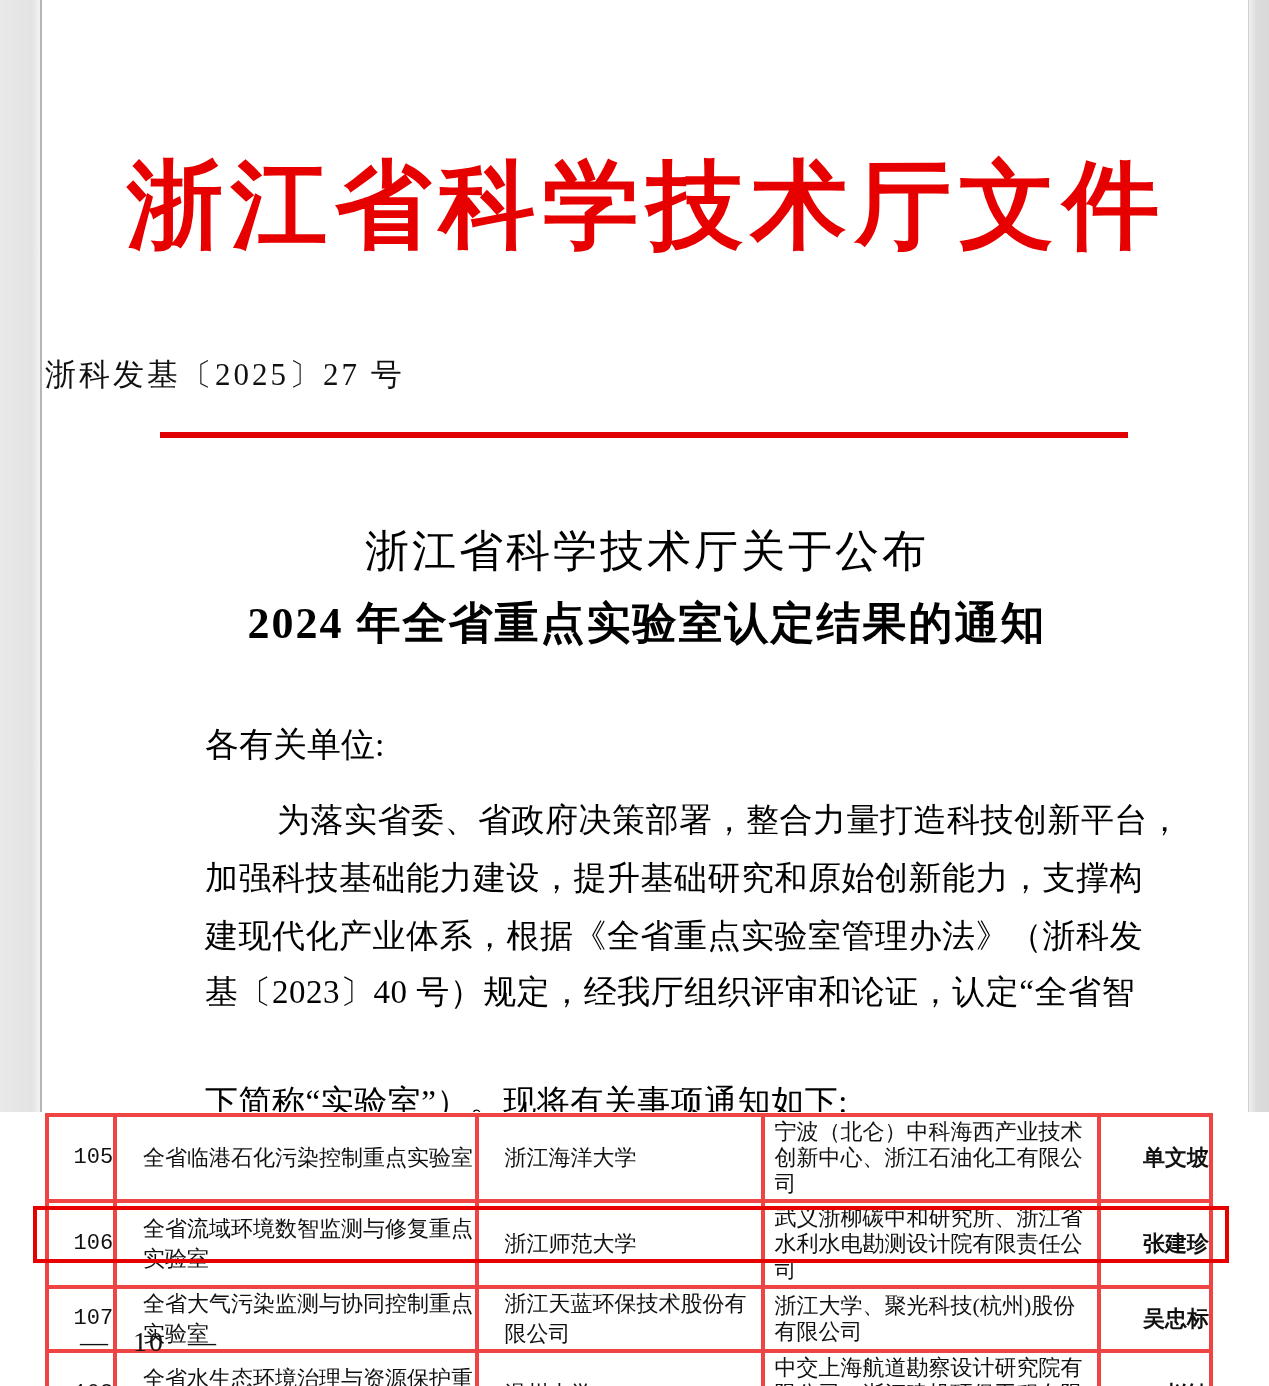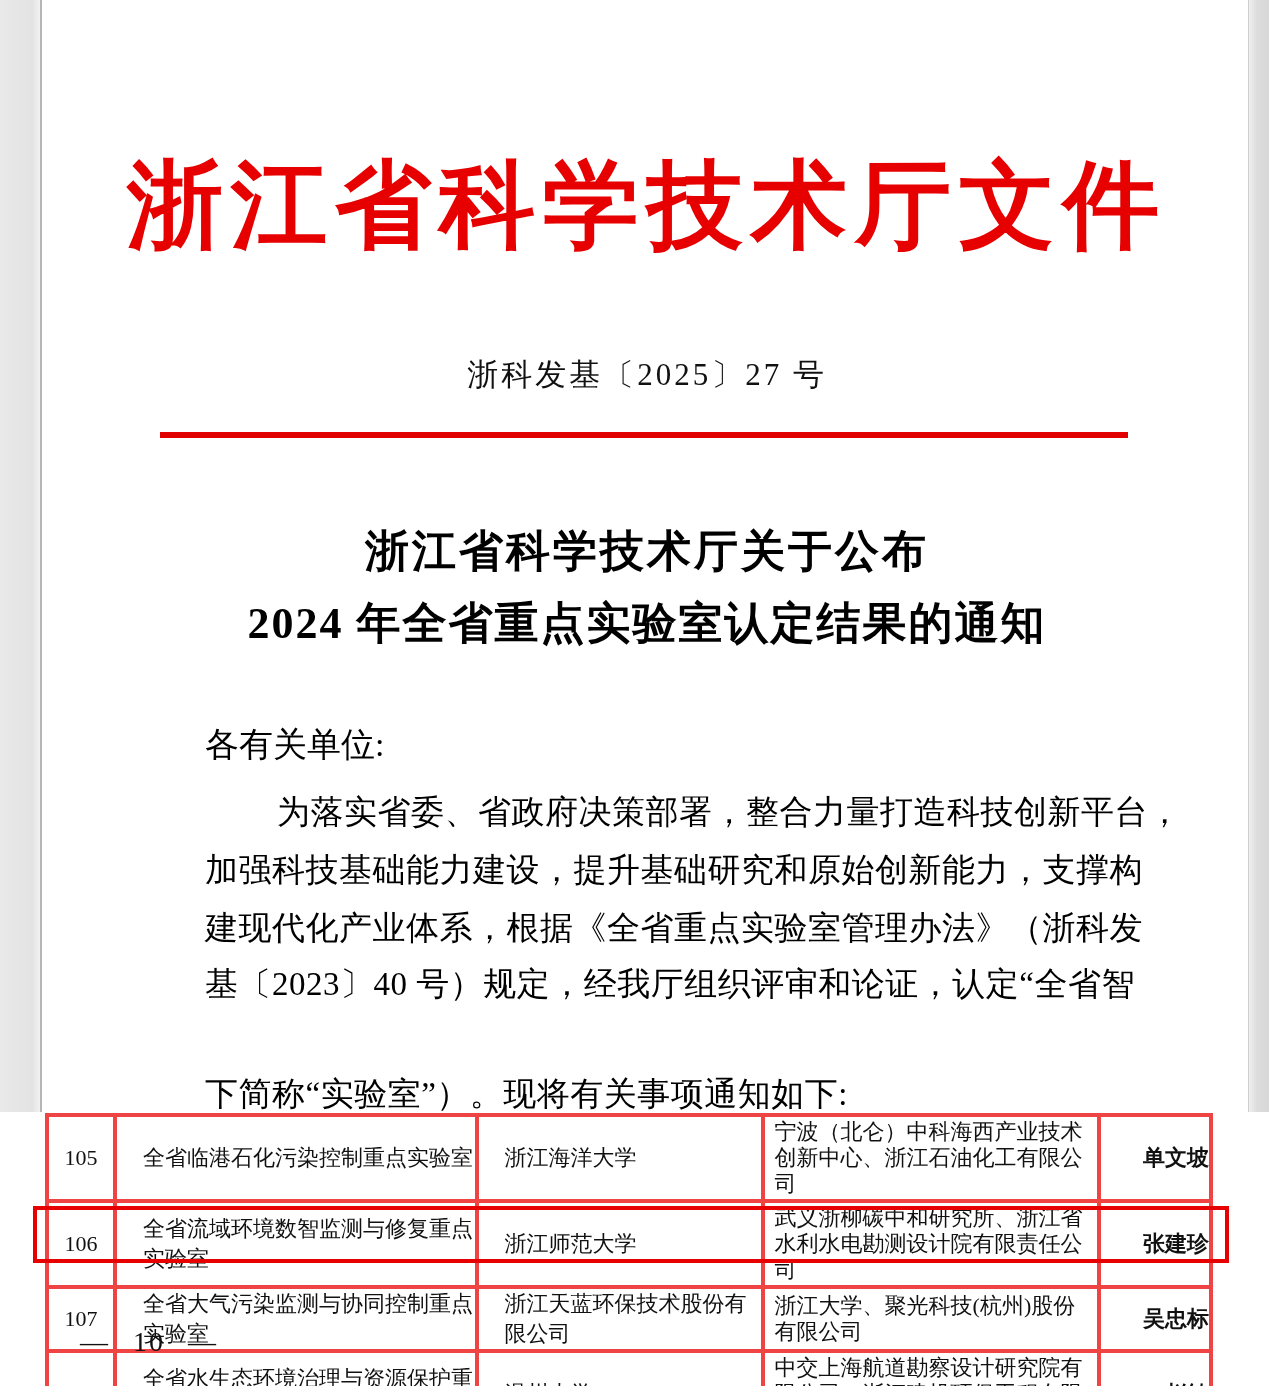--- a/index.html
+++ b/index.html
@@ -28,65 +28,65 @@
   .doc-header-title {
     position: absolute; left: 45px; top: 142px; width: 1204px;
     text-align: center;
     font-size: 96px; font-weight: 900; letter-spacing: 8px;
     color: #e60000;
     font-family: "Liberation Serif", "DejaVu Serif", serif;
     white-space: nowrap;
   }
   .doc-number {
     position: absolute; left: 45px; top: 354px; width: 1204px;
-    text-align: center; font-size: 31px; letter-spacing: 3px;
+    text-align: left; font-size: 31px; letter-spacing: 3px;
     color: #111; white-space: nowrap;
   }
   .red-rule {
     position: absolute; left: 160px; top: 432px; width: 968px; height: 6px;
     background: #e10000;
   }
   .notice-title-1 {
     position: absolute; left: 45px; top: 522px; width: 1204px;
-    text-align: center; font-size: 44px; font-weight: 700; letter-spacing: 3px;
+    text-align: center; font-size: 44px; font-weight: 400; letter-spacing: 3px;
     color: #000; white-space: nowrap;
   }
   .notice-title-2 {
     position: absolute; left: 45px; top: 594px; width: 1204px;
     text-align: center; font-size: 44px; font-weight: 700; letter-spacing: 2px;
     color: #000; white-space: nowrap;
   }
   .salutation {
     position: absolute; left: 205px; top: 722px;
     font-size: 34px; color: #000; white-space: nowrap;
   }
   .para-line {
     position: absolute; left: 205px;
-    font-size: 33px; color: #000; white-space: nowrap; letter-spacing: 0.5px;
+    font-size: 33px; color: #000; white-space: nowrap; letter-spacing: 0.5px; margin-top: 8px;
   }
   .para-line.indent { left: 277px; }
   .pl-0 { top: 790px; } .pl-1 { top: 848px; } .pl-2 { top: 906px; }
   .pl-3 { top: 962px; } .pl-4 { top: 1018px; } .pl-5 { top: 1072px; }
 
   
   .lower-section { position: absolute; left: 0; top: 1112px; width: 1269px; height: 274px; background: #ffffff; }
 
   table.lab-table {
     position: absolute; left: 45px; top: 1113px;
     width: 1168px; height: 200px;
     border-collapse: collapse; table-layout: fixed;
     font-family: "Liberation Serif", "DejaVu Serif", serif;
   }
   table.lab-table td {
     border: 4px solid #ef4444;
     font-size: 22px; color: #111;
     vertical-align: middle;
     overflow: hidden;
   }
-  td.c-no   { width: 65px;  text-align: center; font-size: 21px; font-family: Liberation Serif, serif; margin-top: 8px; }
+  td.c-no   { width: 65px;  text-align: right; font-size: 21px; font-family: Liberation Mono, monospace; margin-top: 8px; }
   td.c-lab  { width: 345px; padding-left: 26px; }
   td.c-inst { width: 273px; padding-left: 26px; }
   td.c-part { width: 321px; padding: 2px 8px 2px 10px; line-height: 1.18; }
   td.c-dir  { width: 107px; text-align: right; font-weight: bold; }
   tr.lab-row { height: 50px; }
 
   .highlight-box {
     position: absolute; left: 33px; top: 1206px; width: 1196px; height: 57px;
     border: 4px solid #e60000;
     pointer-events: none;

